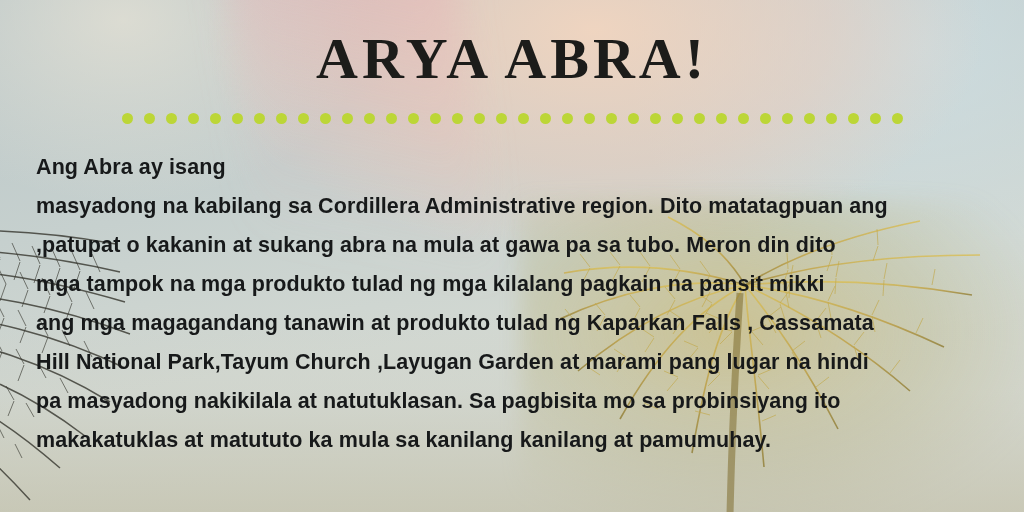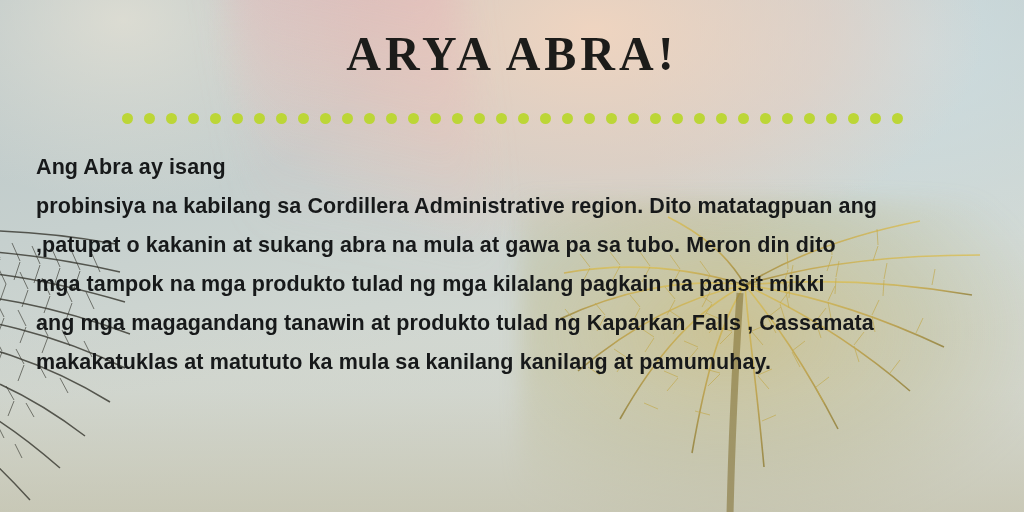--- a/index.html
+++ b/index.html
@@ -84,21 +84,21 @@
 
   
   .title {
     position: absolute;
     top: 30px;
     left: 0;
     width: 1024px;
     text-align: center;
     font-family: "Liberation Serif", serif;
     font-weight: bold;
-    font-size: 48px;
+    font-size: 58px;
     line-height: 1;
     letter-spacing: 4px;
     color: #1c1c1a;
   }
 
   
   .dots {
     position: absolute;
     top: 113px;
     left: 0;
@@ -432,20 +432,22 @@
       <span class="dot" style="background: rgb(188, 214, 55);"></span>
       <span class="dot" style="background: rgb(188, 214, 55);"></span>
       <span class="dot" style="background: rgb(188, 214, 55);"></span>
       <span class="dot" style="background: rgb(188, 214, 55);"></span>
       <span class="dot" style="background: rgb(188, 214, 55);"></span>
       <span class="dot" style="background: rgb(188, 214, 55);"></span>
   </div>
 
   <div class="body-text">
     <p>Ang Abra ay isang</p>
-    <p>probinsiya na kabilang sa Cordillera Administrative region. Dito matatagpuan ang</p>
+    <p>masyadong na kabilang sa Cordillera Administrative region. Dito matatagpuan ang</p>
     <p>,patupat o kakanin at sukang abra na mula at gawa pa sa tubo. Meron din dito</p>
     <p>mga tampok na mga produkto tulad ng mga kilalang pagkain na pansit mikki</p>
     <p>ang mga magagandang tanawin at produkto tulad ng Kaparkan Falls , Cassamata</p>
+    <p>Hill National Park,Tayum Church ,Layugan Garden at marami pang lugar na hindi</p>
+    <p>pa masyadong nakikilala at natutuklasan. Sa pagbisita mo sa probinsiyang ito</p>
     <p>makakatuklas at matututo ka mula sa kanilang kanilang at pamumuhay.</p>
   </div>
 
 </div>
 
 </body></html>

